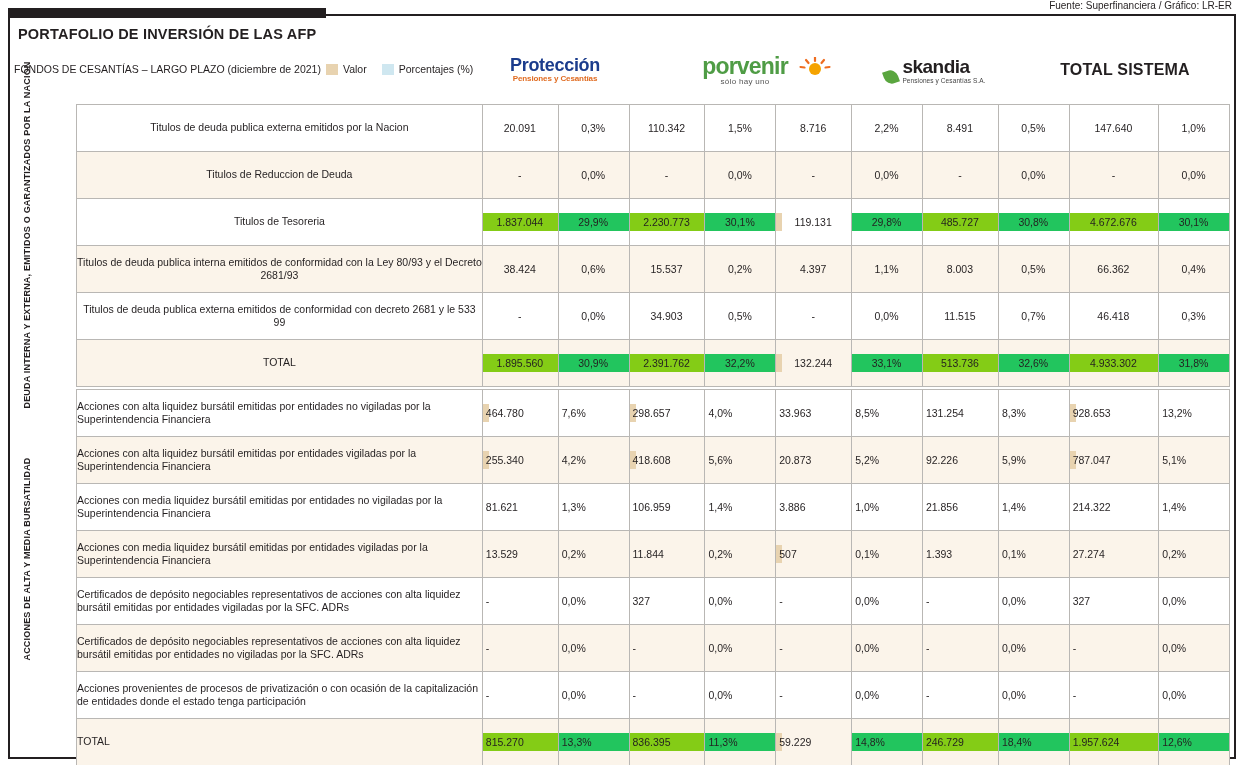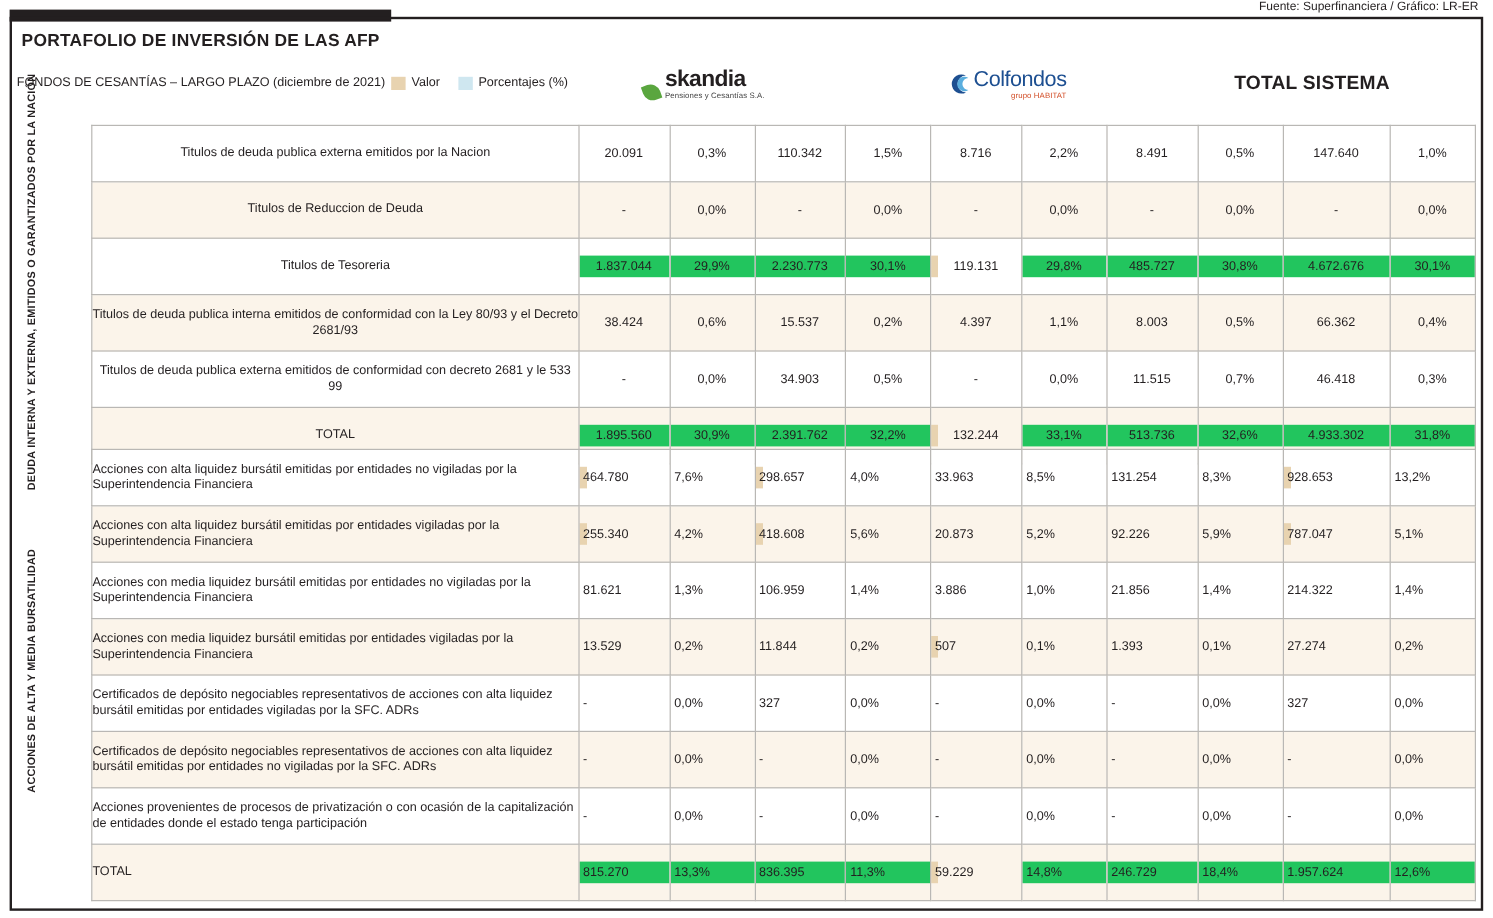--- a/index.html
+++ b/index.html
@@ -202,21 +202,21 @@
     justify-content: center;
   }
 
   
   .tbl-wrap {
     position: absolute;
     left: 76px;
     right: 14px;
   }
   #block-1 { top: 104px; text-align: center; }
-  #block-2 { top: 374px; }
+  #block-2 { top: 389px; }
   table.grid {
     width: 100%;
     border-collapse: collapse;
     table-layout: fixed;
     font-size: 10.5px;
   }
   table.grid td {
     border: 1px solid #b9b7b4;
     padding: 0;
     vertical-align: middle;
@@ -231,21 +231,21 @@
     padding: 0 6px 0 8px;
     font-size: 10.5px;
     white-space: nowrap;
   }
   tr.alt td { background: #fbf4ea; }
   tr.plain td { background: #ffffff; }
   .cellbar {
     display: block;
     padding: 3px 4px 3px 3px;
   }
-  .hl-valor { background: #22c55e; }
+  .hl-valor { background: #84cc16; }
   .hl-pct { background: #22c55e; }
   .hl-partial-valor {
     background: linear-gradient(to right, #e8d3b0 0 6px, transparent 6px);
   }
   tr.total td { font-size: 10.5px; }
   .col-concept { width: 390px; }
   .col-val { width: 73px; }
   .col-pct { width: 68px; }
   .col-val-last { width: 86px; }
 </style>
@@ -260,42 +260,52 @@
 
   <div class="subtitle-row">
     <span>FONDOS DE CESANTÍAS – LARGO PLAZO (diciembre de 2021)</span>
     <span class="legend-swatch sw-valor"></span>
     <span class="legend-label">Valor</span>
     <span class="legend-swatch sw-pct"></span>
     <span class="legend-label">Porcentajes (%)</span>
   </div>
 
   <div class="logos">
+    <div class="logo-cell">
+      <div class="logo-proteccion">
+        <div class="main">Protección</div>
+        <div class="sub">Pensiones y Cesantías</div>
+      </div>
+    </div>
+    <div class="logo-cell">
+      <div class="logo-porvenir">
+        <svg class="sunburst" viewBox="0 0 34 18">
+          <circle cx="17" cy="12" r="6" fill="#f5a300"></circle>
+          <g stroke="#ef6c1f" stroke-width="2.2" stroke-linecap="round">
+            <line x1="17" y1="0.5" x2="17" y2="4"></line>
+            <line x1="8" y1="3" x2="10.5" y2="6"></line>
+            <line x1="26" y1="3" x2="23.5" y2="6"></line>
+            <line x1="2.5" y1="10" x2="6.5" y2="10.5"></line>
+            <line x1="31.5" y1="10" x2="27.5" y2="10.5"></line>
+          </g>
+        </svg>
+        <div class="main">porvenir</div>
+        <div class="sub">sólo hay uno</div>
+      </div>
+    </div>
     <div class="logo-cell">
       <div class="logo-skandia">
         <span class="leaf"></span>
         <span class="txt">
           <span class="main">skandia</span>
           <span class="sub" style="display:block;">Pensiones y Cesantías S.A.</span>
         </span>
       </div>
     </div>
     <div class="logo-cell">
-      <div class="logo-colfondos">
-        <svg class="swoosh" viewBox="0 0 18 20">
-          <path d="M14 3 A8 8 0 1 0 14 17 A6.5 6.5 0 1 1 14 3 Z" fill="#1d4f91"></path>
-          <path d="M16 5 A6 6 0 1 0 16 15 A4.5 4.5 0 1 1 16 5 Z" fill="#5aaede"></path>
-        </svg>
-        <span class="txt">
-          <span class="main">Colfondos</span>
-          <span class="sub" style="display:block;">grupo HABITAT</span>
-        </span>
-      </div>
-    </div>
-    <div class="logo-cell">
       <div class="logo-total">TOTAL SISTEMA</div>
     </div>
   </div>
 
   <div class="side-label" id="side-1">
     <div class="side-inner">
         <span>DEUDA INTERNA Y EXTERNA, EMITIDOS O GARANTIZADOS POR LA NACIÓN</span>
       </div>
   </div>
   <div class="side-label" id="side-2">

